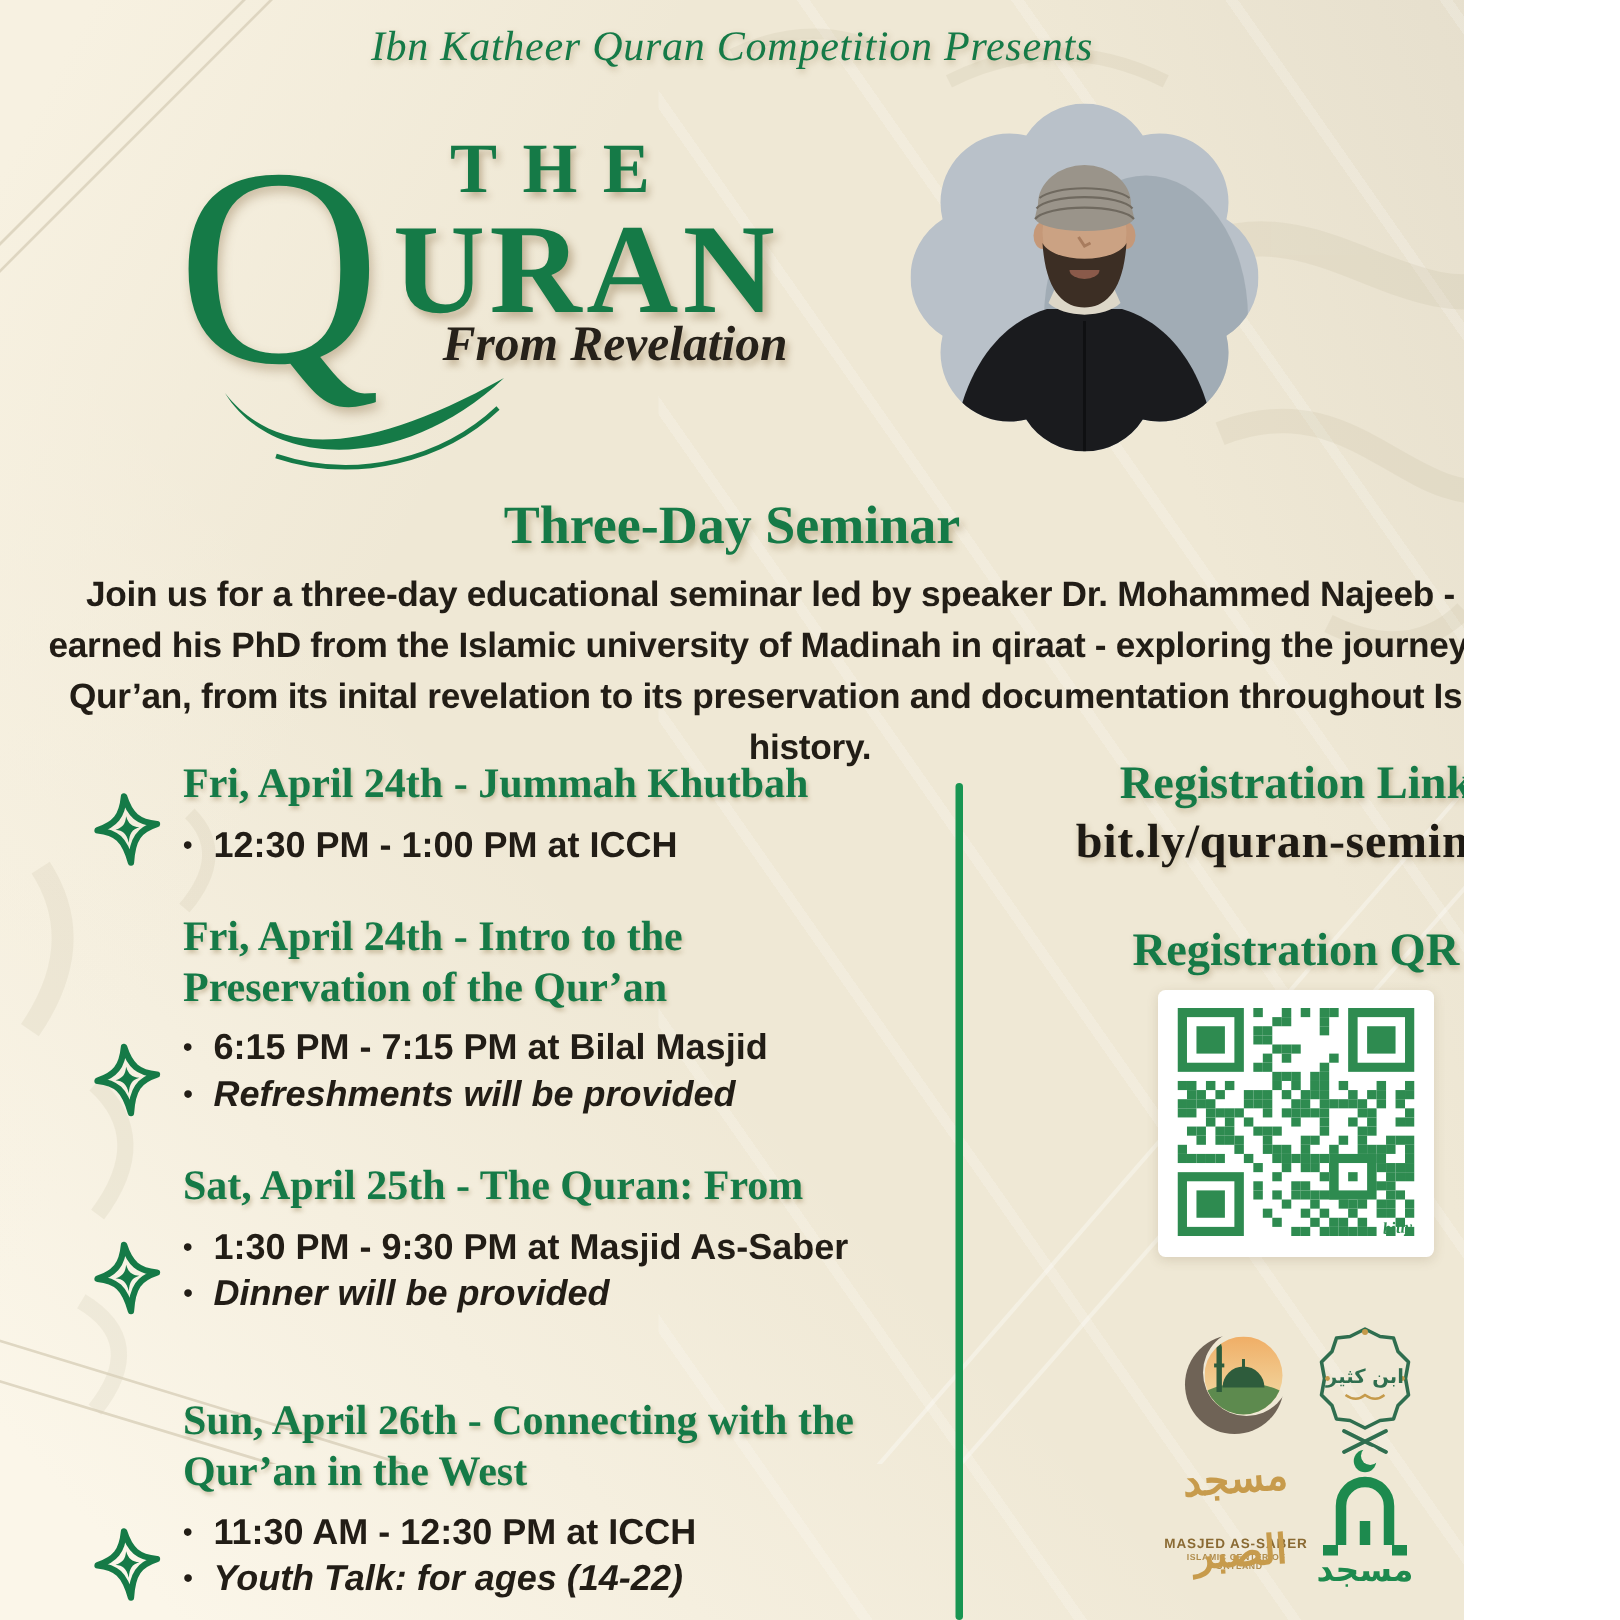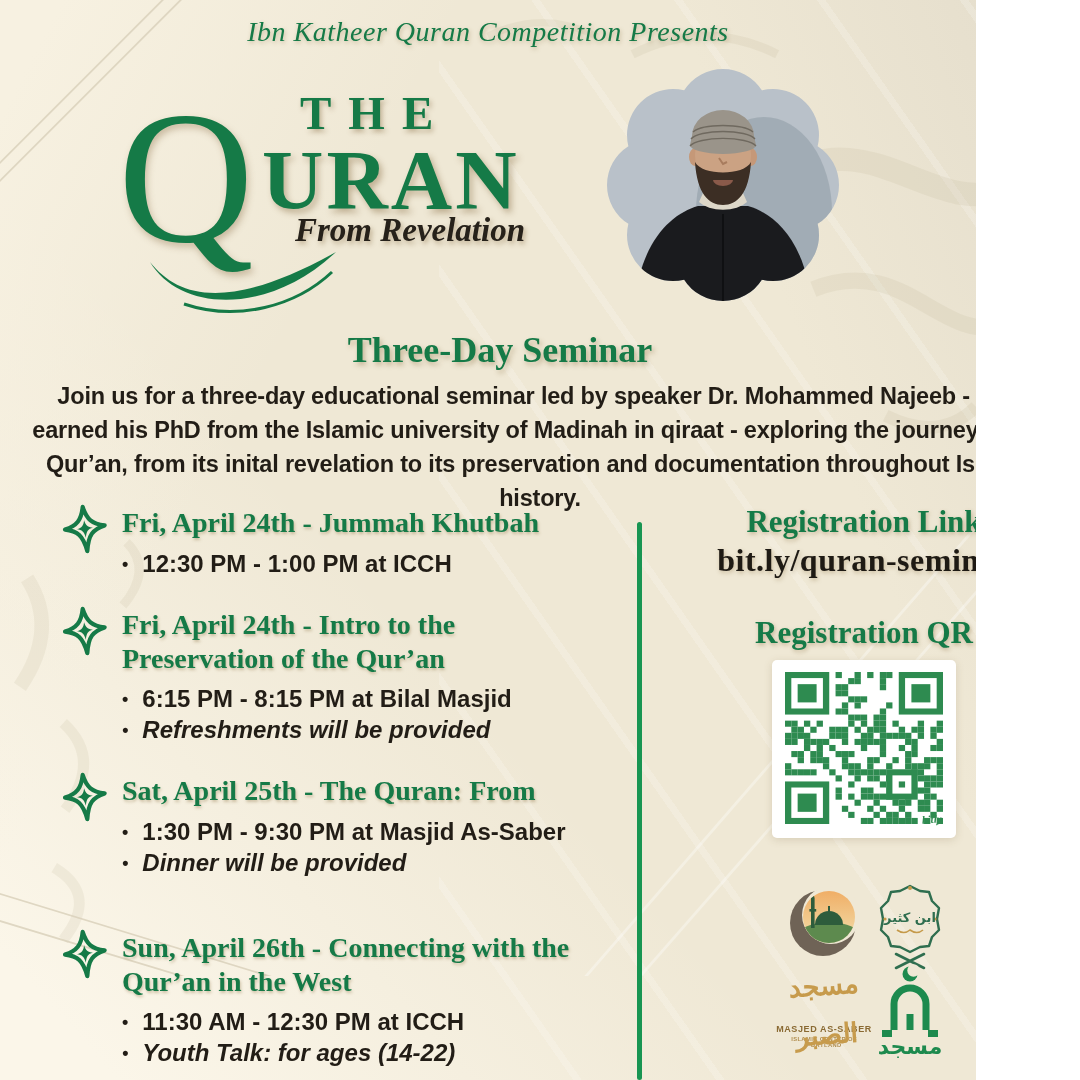--- a/index.html
+++ b/index.html
@@ -47,30 +47,29 @@
     font-style:italic;
   }
   .title-sub span{display:block; white-space:nowrap;}
   
   .photo{position:absolute; left:606px; top:62px; width:234px; height:250px;}
   
   .seminar-heading{
     position:absolute; top:329px; left:0; width:100%; text-align:center;
     font-size:36px; font-weight:bold; color:#157a47;
     text-shadow:2px 3px 5px rgba(130,100,50,.4);
-    padding-left:12px;
   }
   
   .description{
     position:absolute; top:379px; left:20px; width:1040px; text-align:center;
     font-family:"Liberation Sans", sans-serif; font-weight:bold;
     font-size:23.5px; line-height:1.45; color:#221d16; letter-spacing:-0.2px;
   }
   
-  .event{position:absolute; left:62px; width:540px; display:flex; align-items:flex-start;}
+  .event{position:absolute; left:62px; width:540px; display:flex; align-items:flex-end;}
   .event .star{flex:0 0 46px; width:46px; height:52px; margin-right:14px; margin-top:-3px;}
   .event h3{
     margin:0; font-size:28px; font-weight:bold; color:#157a47; line-height:1.2;
     text-shadow:1px 2px 3px rgba(130,100,50,.35);
   }
   .event h3 span{display:block; white-space:nowrap;}
   .event ul{list-style:none; margin:8px 0 0 0; padding:0;
     font-family:"Liberation Sans", sans-serif; font-size:24px; font-weight:bold;
     color:#221d16; line-height:1.3;}
   .event ul li{white-space:nowrap;}
@@ -210,21 +209,21 @@
         <path d="M30 3 C33.5 20 40 26.5 56 30 C40 33.5 33.5 40 30 61 C26.5 40 20 33.5 4 30 C20 26.5 26.5 20 30 3 Z" fill="none" stroke="#157a47" stroke-width="5.5" stroke-linejoin="round"></path>
         <path d="M30 3 C33.5 20 40 26.5 56 30 C40 33.5 33.5 40 30 61 C26.5 40 20 33.5 4 30 C20 26.5 26.5 20 30 3 Z" fill="#157a47" transform="translate(30 32) scale(0.40) translate(-30 -32)"></path>
       </g>
     </svg>
     <div class="event-body">
       <h3>
         <span>Fri, April 24th - Intro to the</span>
         <span>Preservation of the Qur’an</span>
       </h3>
       <ul>
-        <li><span>6:15 PM - 8:15 PM at Bilal Masjid</span></li>
+        <li><span>6:15 PM - 7:15 PM at Bilal Masjid</span></li>
         <li class="italic"><span>Refreshments will be provided</span></li>
       </ul>
     </div>
   </div>
 
   <div class="event" style="top:774px">
     <svg class="star" viewBox="0 0 60 64">
       <g transform="rotate(-6 30 32)">
         <path d="M30 3 C33.5 20 40 26.5 56 30 C40 33.5 33.5 40 30 61 C26.5 40 20 33.5 4 30 C20 26.5 26.5 20 30 3 Z" fill="none" stroke="#157a47" stroke-width="5.5" stroke-linejoin="round"></path>
         <path d="M30 3 C33.5 20 40 26.5 56 30 C40 33.5 33.5 40 30 61 C26.5 40 20 33.5 4 30 C20 26.5 26.5 20 30 3 Z" fill="#157a47" transform="translate(30 32) scale(0.40) translate(-30 -32)"></path>

